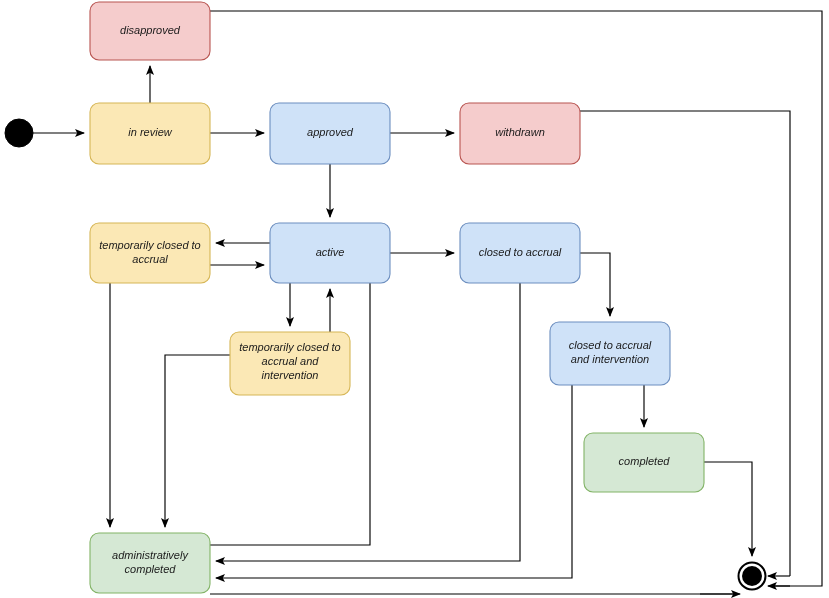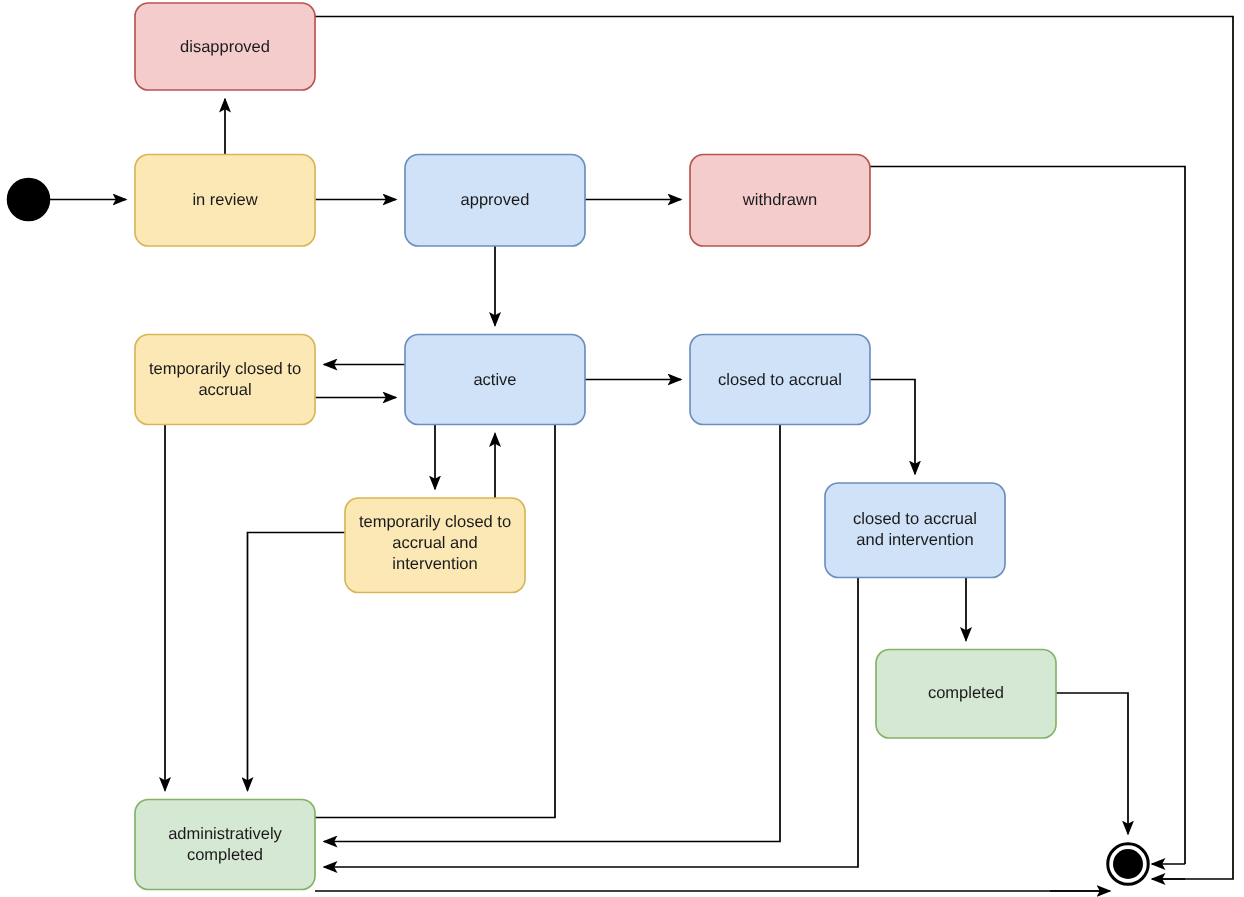--- a/index.html
+++ b/index.html
@@ -10,20 +10,21 @@
   body {
     width: 829px;
     height: 598px;
     font-family: "Liberation Sans", sans-serif;
     overflow: hidden;
   }
   #diagram-root {
     position: relative;
     width: 751px;
     height: 598px;
+    font-style: italic;
   }
   svg#state-diagram {
     display: block;
     width: 829px;
     height: 598px;
   }
   .state-box rect {
     stroke-width: 1.1;
   }
   .state-label {

